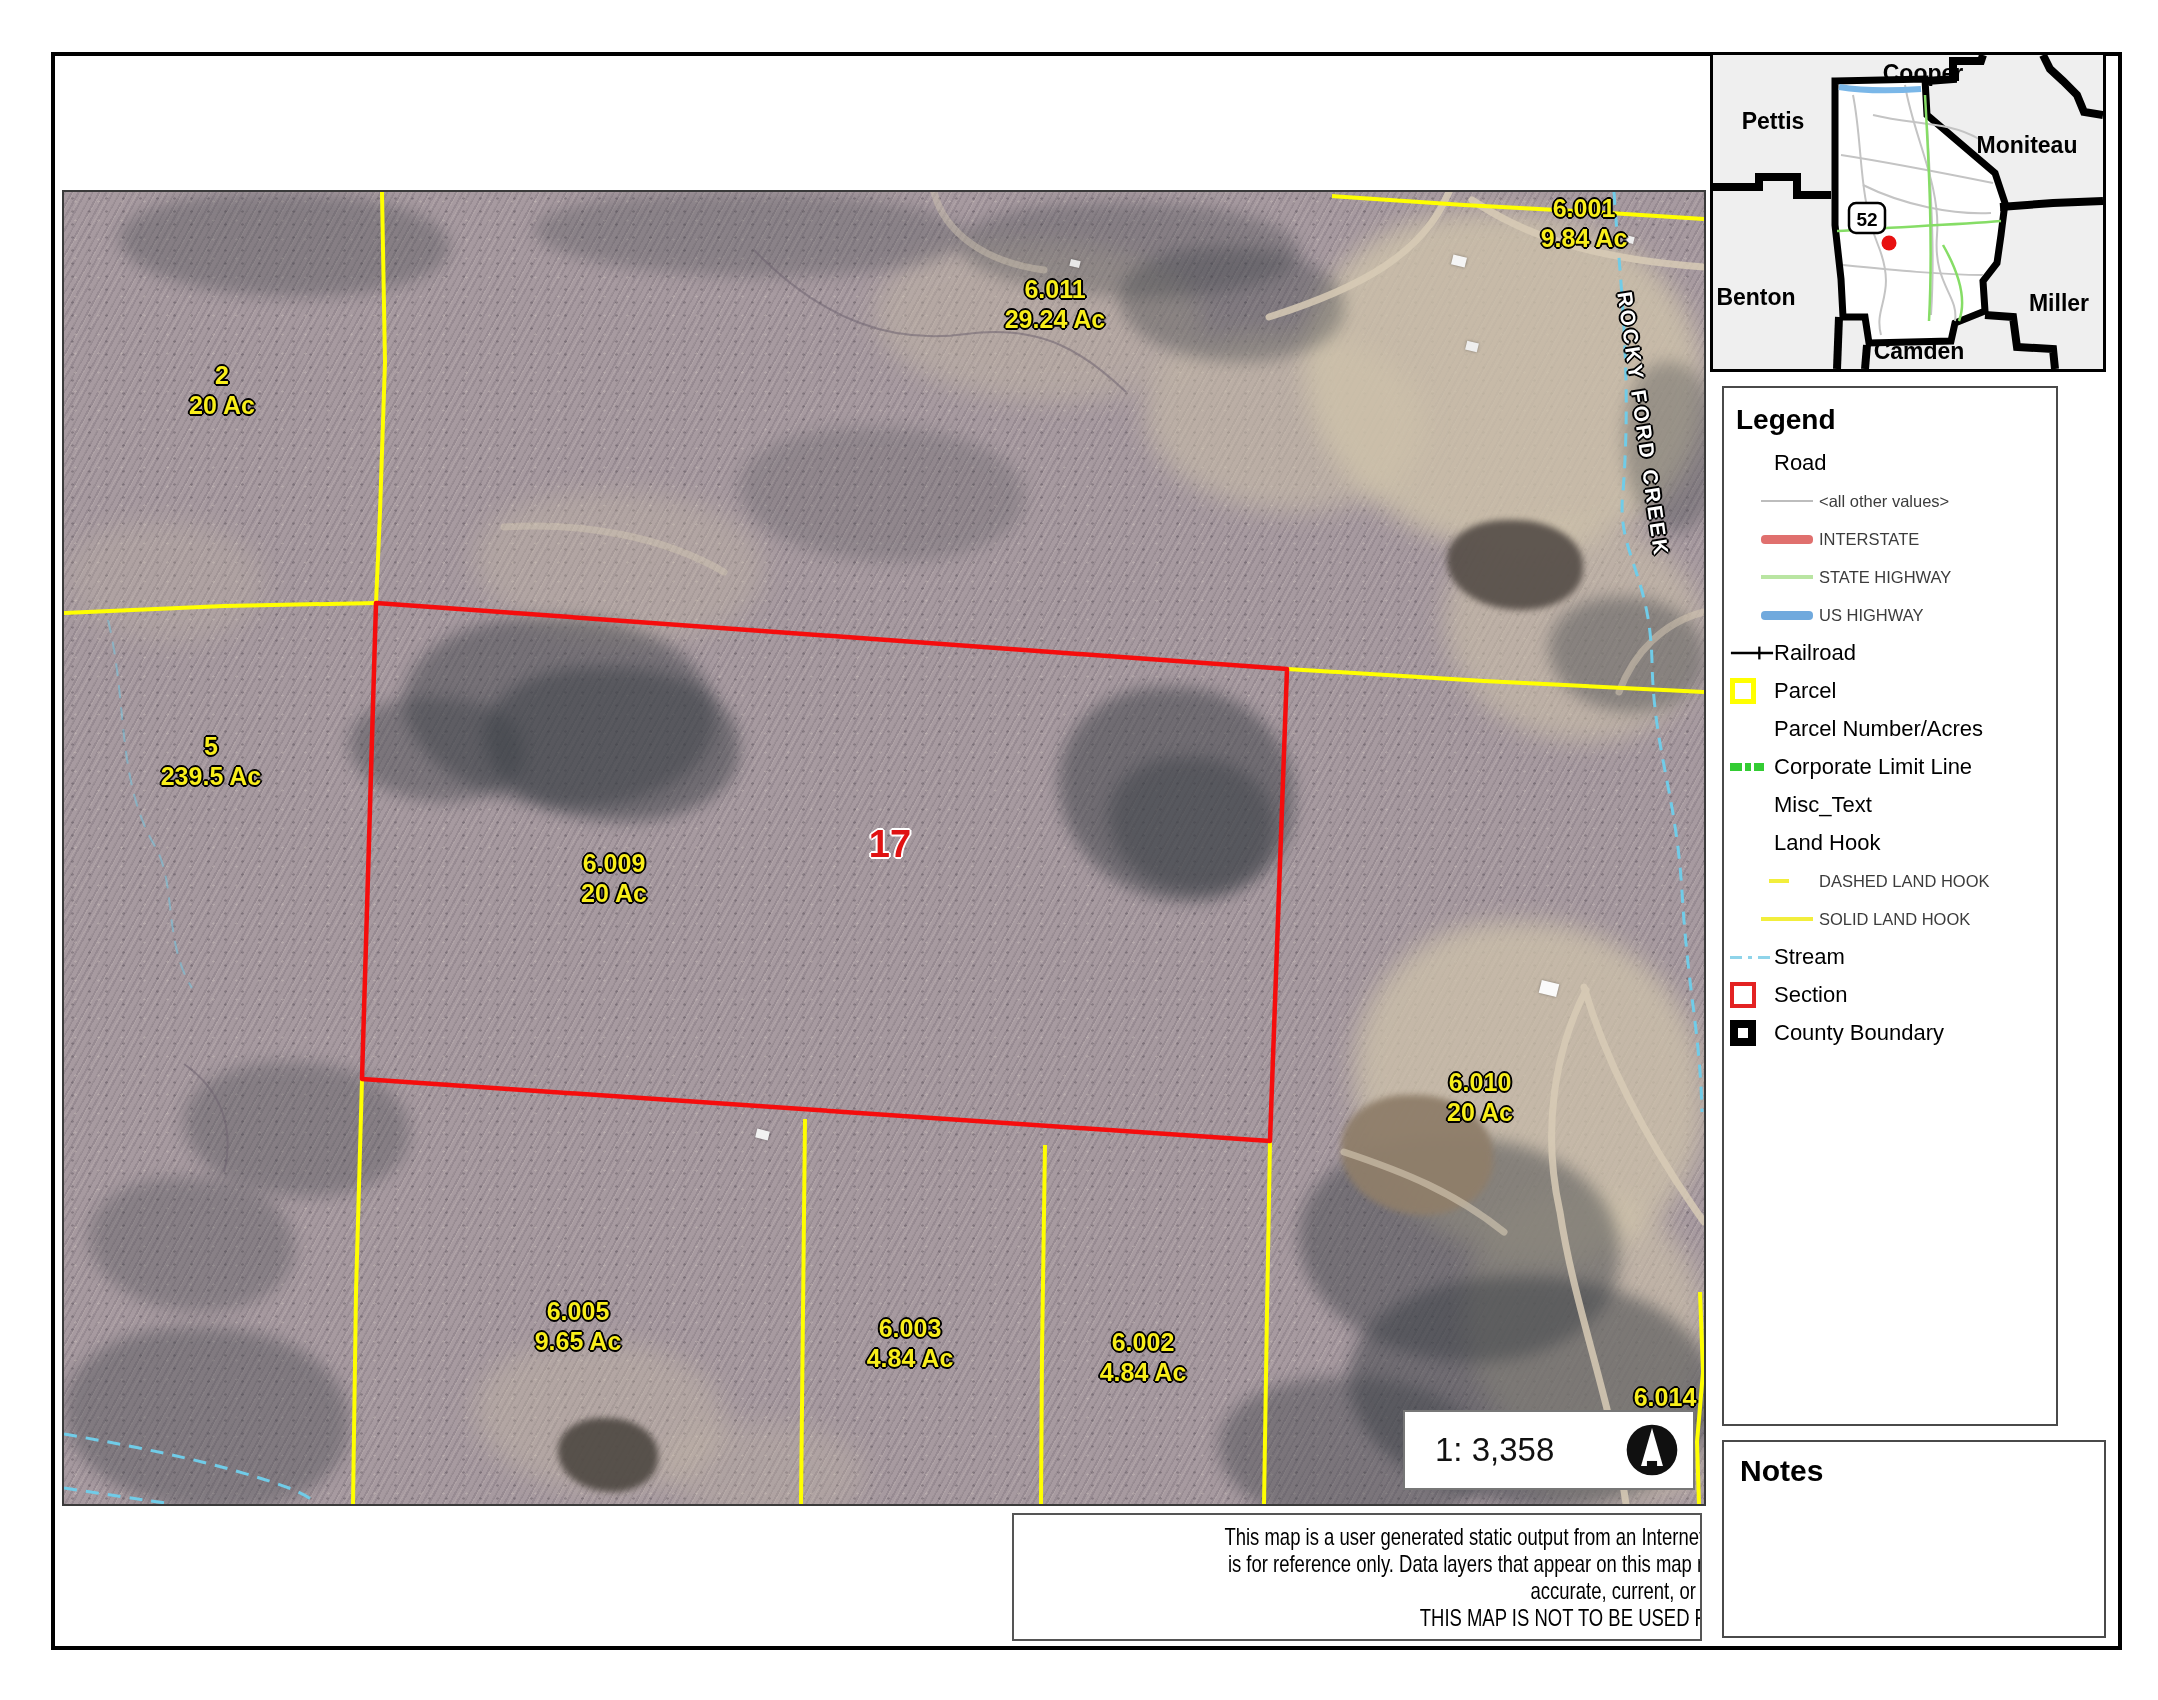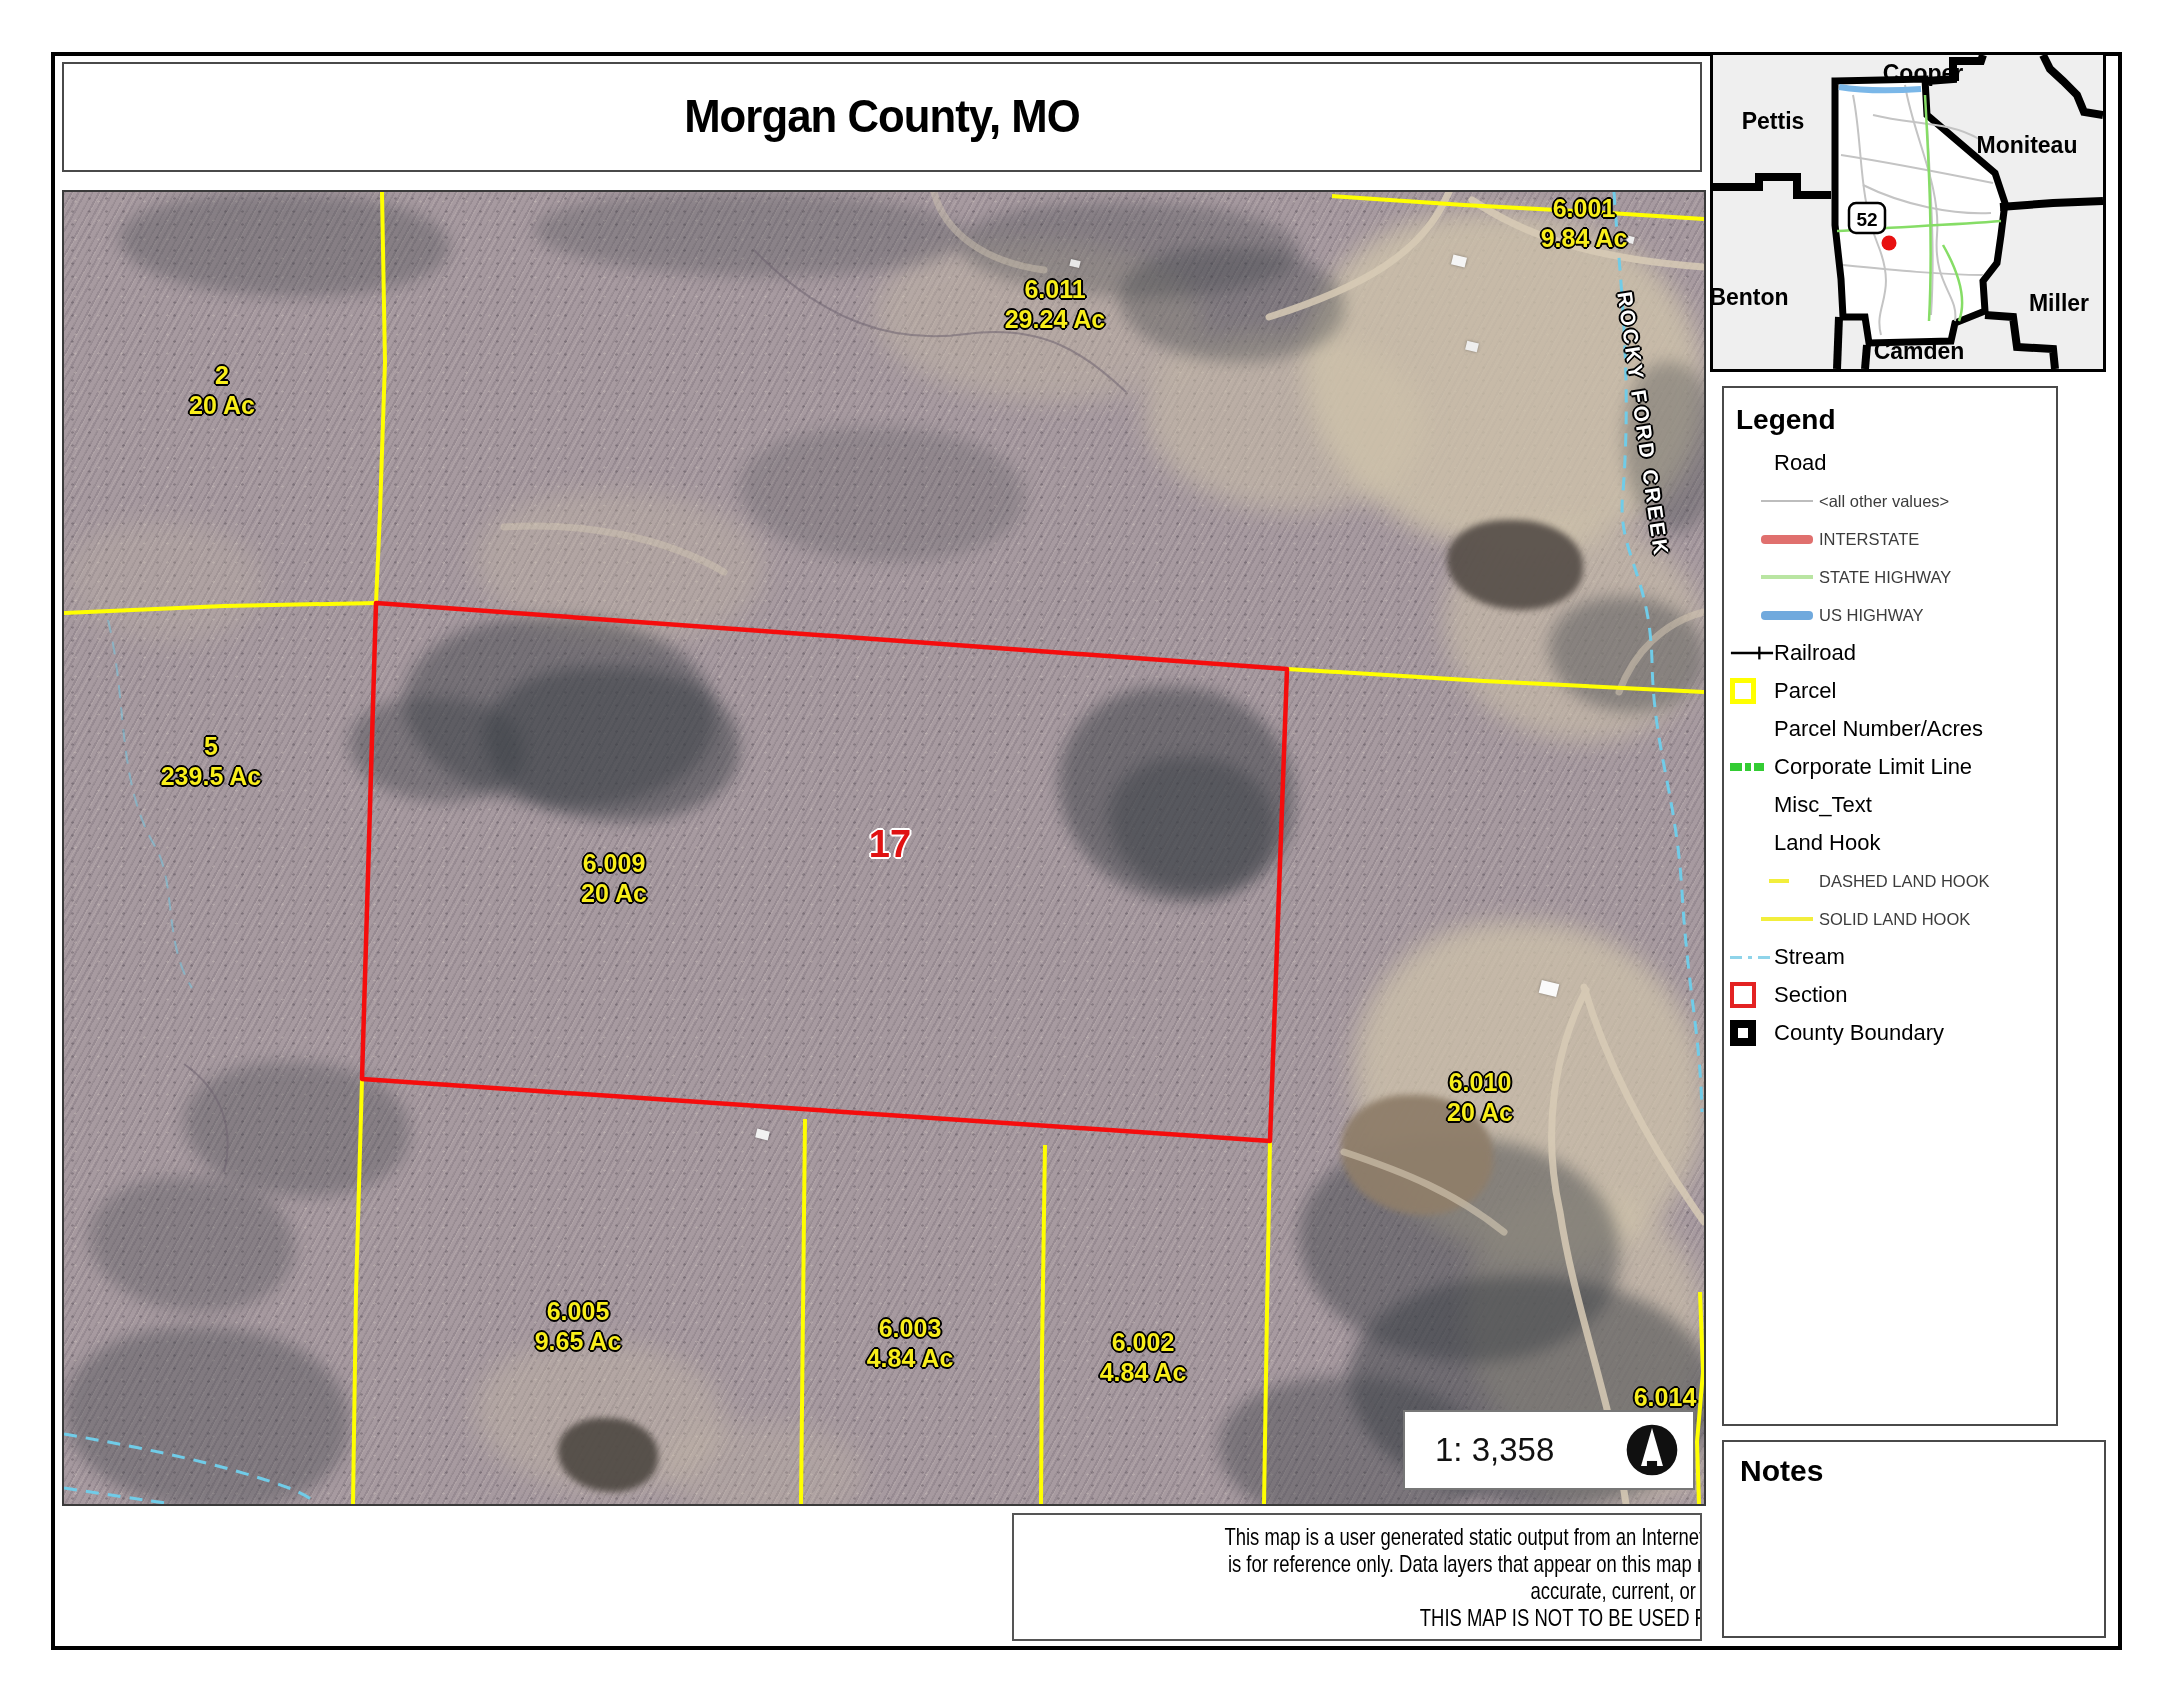--- a/index.html
+++ b/index.html
@@ -96,23 +96,20 @@
         transform:scaleX(.77);transform-origin:top right;text-align:right;
         font-size:24px;line-height:27px;color:#000;}
 </style>
 </head>
 <body>
 
 <div class="page">
 
   <div class="outer-border"></div>
 
-  <div class="title-box">
-    <div class="title">Morgan County, MO</div>
-  </div>
 
   <div class="map">
     <div id="blobs">
         <div class="blob" style="left: 1240px; top: 20px; width: 400px; height: 340px; background: rgb(207, 195, 171); opacity: 0.8; filter: blur(12px);"></div>
         <div class="blob" style="left: 1080px; top: 140px; width: 280px; height: 180px; background: rgb(207, 195, 171); opacity: 0.5; filter: blur(12px);"></div>
         <div class="blob" style="left: 1380px; top: 330px; width: 260px; height: 220px; background: rgb(207, 195, 171); opacity: 0.55; filter: blur(12px);"></div>
         <div class="blob" style="left: 1290px; top: 730px; width: 350px; height: 340px; background: rgb(207, 195, 171); opacity: 0.75; filter: blur(12px);"></div>
         <div class="blob" style="left: 1400px; top: 1000px; width: 240px; height: 270px; background: rgb(207, 195, 171); opacity: 0.6; filter: blur(12px);"></div>
         <div class="blob" style="left: 810px; top: 50px; width: 330px; height: 160px; background: rgb(207, 195, 171); opacity: 0.35; filter: blur(12px);"></div>
         <div class="blob" style="left: 410px; top: 300px; width: 290px; height: 150px; background: rgb(207, 195, 171); opacity: 0.28; filter: blur(12px);"></div>
@@ -278,21 +275,21 @@
       <path d="M126,32 C150,36 180,36 208,34" stroke="#7ab7e8" stroke-width="6" fill="none"></path>
 
       <rect x="136" y="148" width="36" height="30" rx="7" fill="#fff" stroke="#000" stroke-width="2.5"></rect>
       <text x="154" y="171" text-anchor="middle" font-size="19" font-weight="bold" font-family="Liberation Sans, sans-serif">52</text>
       <circle cx="176" cy="188" r="7.5" fill="#e81111"></circle>
     </svg>
     <div id="insetlabels">
         <span class="inset-label" style="left: 60px; top: 66px;">Pettis</span>
         <span class="inset-label" style="left: 210px; top: 18px;">Cooper</span>
         <span class="inset-label" style="left: 314px; top: 90px;">Moniteau</span>
-        <span class="inset-label" style="left: 36px; top: 242px;">Benton</span>
+        <span class="inset-label" style="left: 43px; top: 242px;">Benton</span>
         <span class="inset-label" style="left: 346px; top: 248px;">Miller</span>
         <span class="inset-label" style="left: 206px; top: 296px;">Camden</span>
       </div>
   </div>
 
   <div class="legendbox">
     <div class="legend-title">Legend</div>
     <div class="legend-items" id="legenditems">
         <div class="legend-row lv1">
           <span class="symcell"></span>

